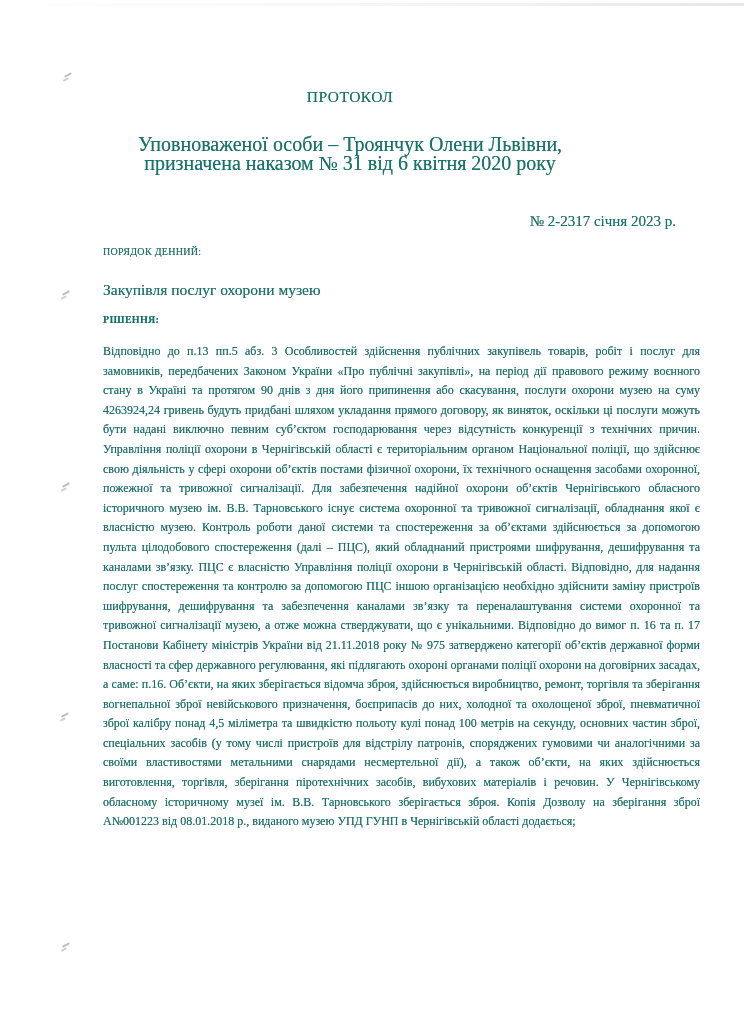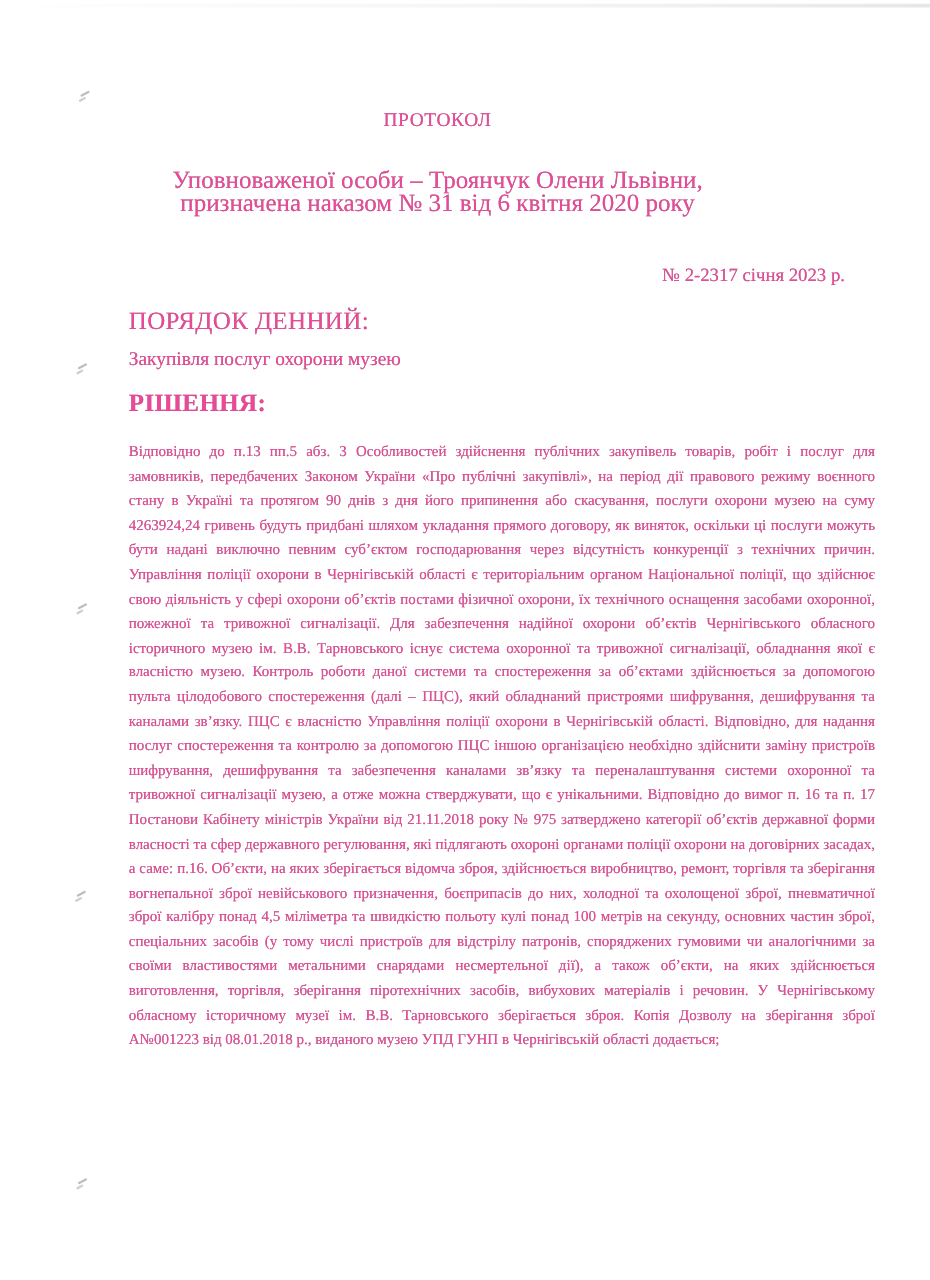--- a/index.html
+++ b/index.html
@@ -7,21 +7,21 @@
     padding: 0;
     background: #ffffff;
   }
   .page {
     position: relative;
     width: 744px;
     height: 1024px;
     background: #ffffff;
     overflow: hidden;
     font-family: "Liberation Serif", "DejaVu Serif", serif;
-    color: #ec4899;
+    color: #0f766e;
     text-shadow: 0 0 0.5px rgba(40,40,40,0.55);
     box-sizing: border-box;
     padding-top: 88px;
   }
   
   .top-streak {
     position: absolute;
     top: 3px;
     left: 0;
     width: 744px;
@@ -72,24 +72,24 @@
     margin-top: 41px;
     margin-left: 103px;
     margin-right: 68px;
     display: flex;
     justify-content: flex-end;
     font-size: 15px;
   }
   .section {
     margin-left: 103px;
     margin-right: 44px;
-    font-size: 20px;
+    font-size: 10px;
   }
   .agenda-heading   { margin-top: 16px; letter-spacing: 0.3px; }
-  .agenda-item      { margin-top: 10px; font-size: 15.5px; }
+  .agenda-item      { margin-top: 24px; font-size: 15.5px; }
   .decision-heading { margin-top: 15px; letter-spacing: 0.3px; font-weight: bold; }
   .decision-text {
     margin-top: 17px;
     font-size: 12px;
     line-height: 19.6px;
     text-align: justify;
     text-justify: inter-word;
   }
 </style>
 </head>

